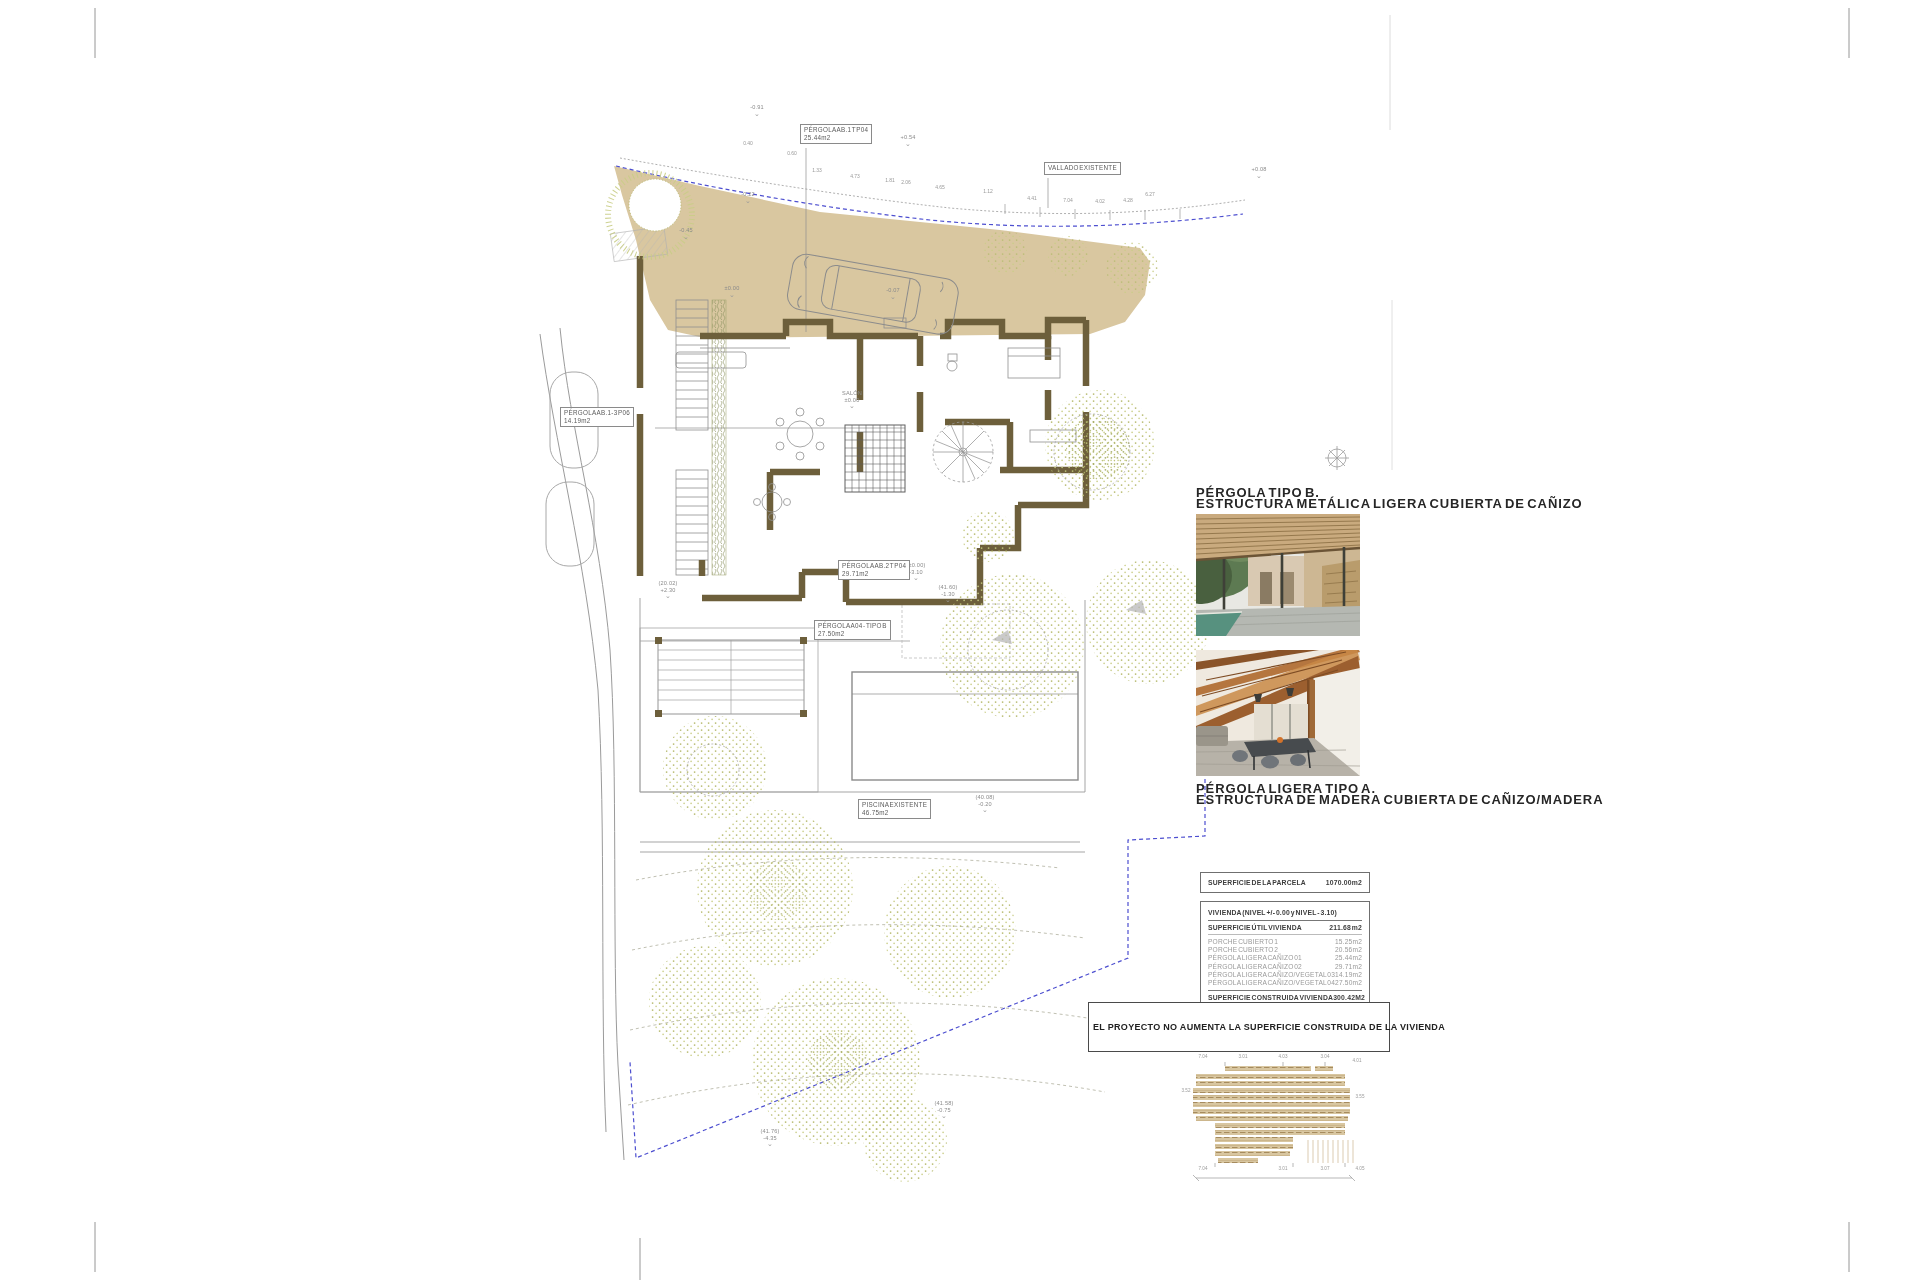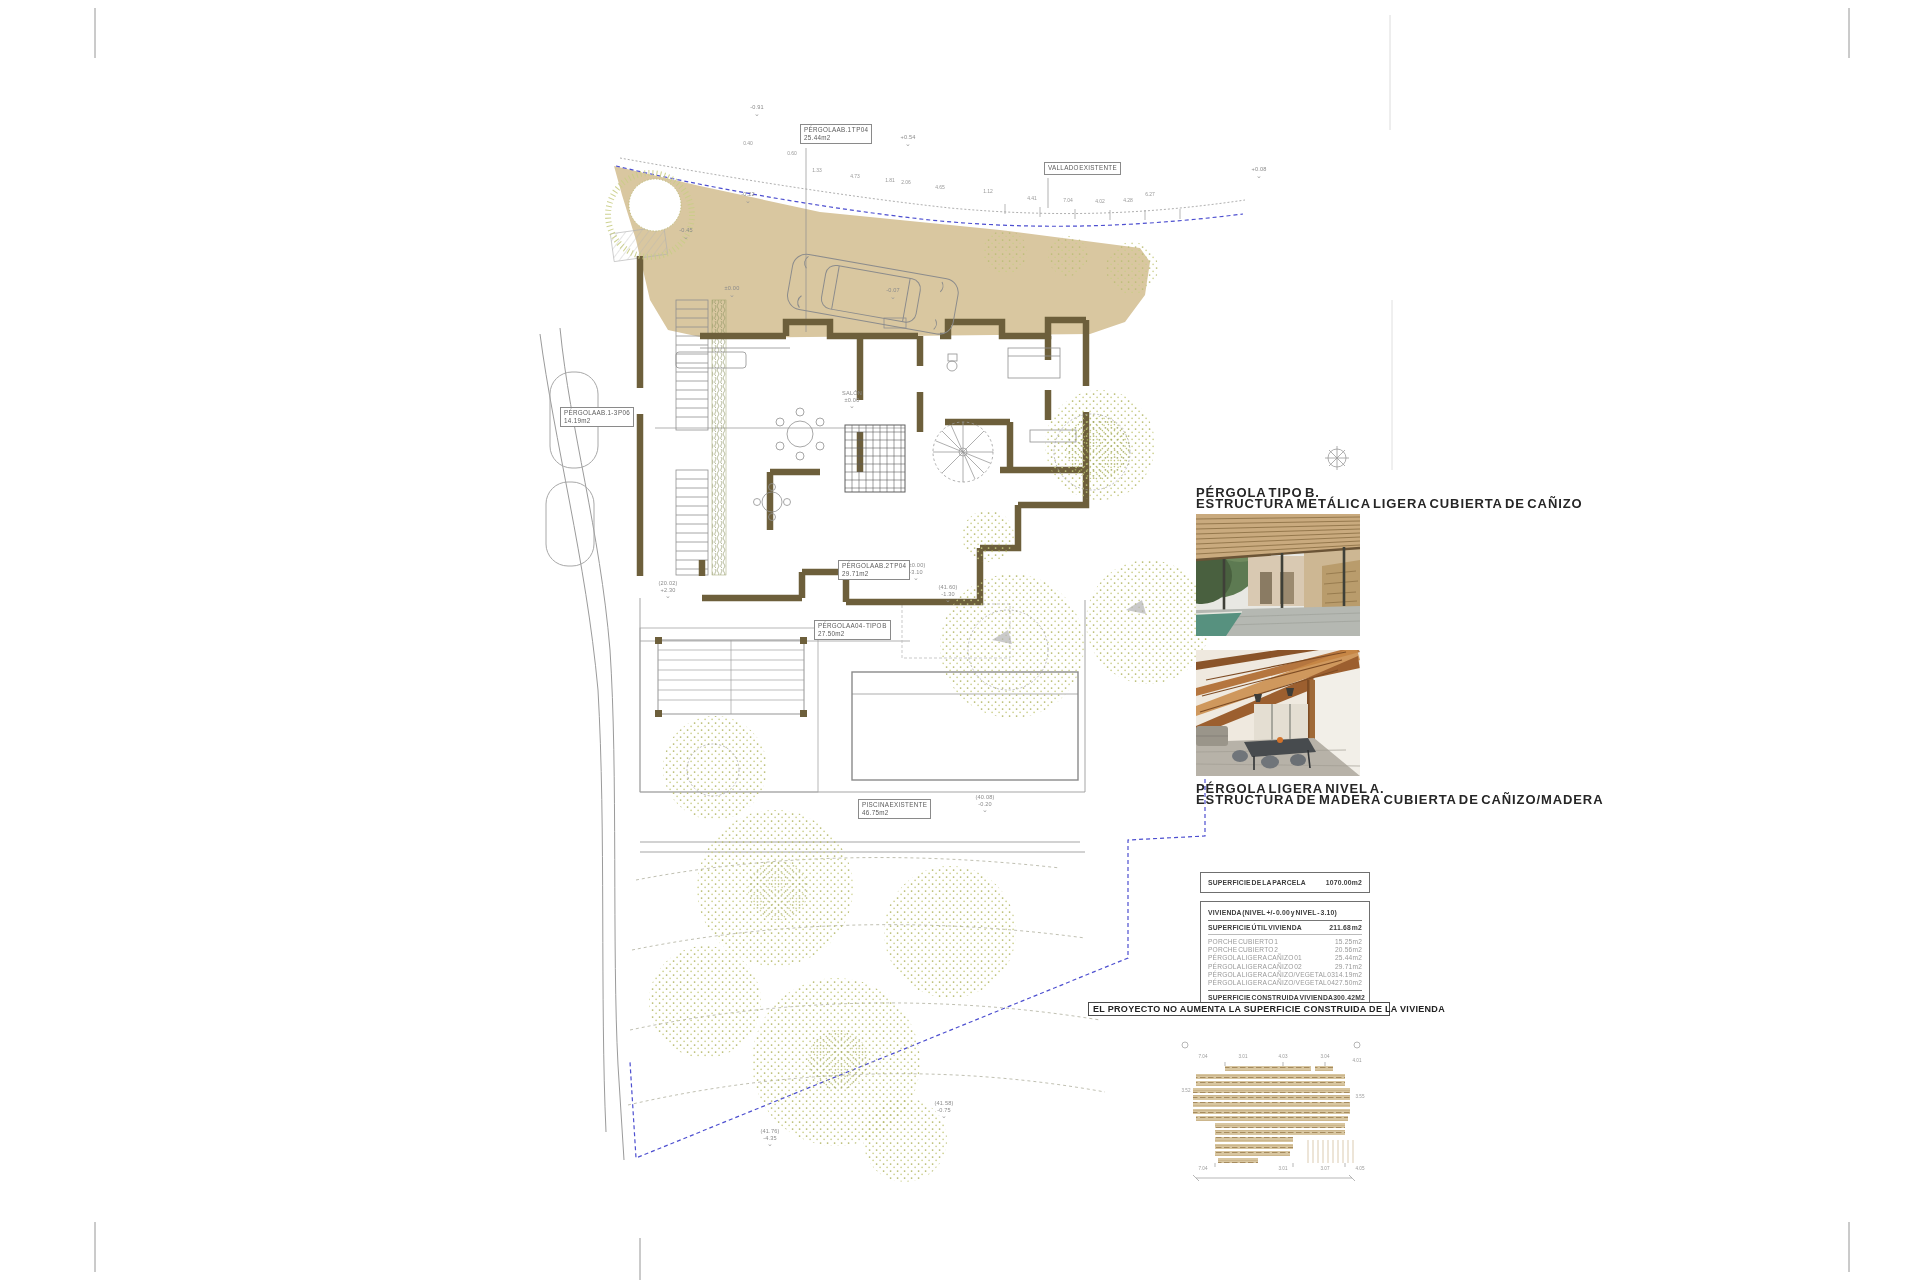--- a/index.html
+++ b/index.html
@@ -29,21 +29,21 @@
   .parcel{padding:6px 7px;}
   .parcel .tl,.parcel .tv{font-weight:700;font-size:6.8px;}
   .vbox{margin-top:8px;padding:5px 7px 6px 7px;}
   .vheader{font-weight:700;font-size:6.8px;padding:2px 0 4px 0;}
   .util{border-top:0.8px solid #777;border-bottom:0.8px solid #bbb;padding:3px 0;font-weight:700;font-size:6.8px;}
   .greyrows{padding:3px 0;}
   .greyrows .trow{color:#999;line-height:8.2px;}
   .constr{border-top:0.8px solid #777;padding:3px 0 1px 0;font-weight:700;font-size:6.8px;}
   
   .banner{position:absolute;left:1088px;top:1002px;width:302px;box-sizing:border-box;border:1px solid #4a4a4a;
-          background:#fff;padding:1px 4px;text-align:center;font-size:9px;letter-spacing:.3px;
+          background:#fff;padding:19px 4px;text-align:center;font-size:9px;letter-spacing:.3px;
           font-weight:600;color:#222;white-space:nowrap;z-index:5;}
 </style>
 </head>
 <body>
 
 <div class="sheet">
 
   <svg class="plan" width="1920" height="1280" viewBox="0 0 1920 1280">
     <defs>
       <pattern id="speck" width="7" height="7" patternUnits="userSpaceOnUse">
@@ -421,21 +421,21 @@
         <line x1="112" y1="100" x2="114" y2="118"></line>
     </g>
     <circle cx="84" cy="90" r="3" fill="#d2722a"></circle>
     <ellipse cx="44" cy="106" rx="8" ry="6" fill="#70757a"></ellipse>
     <ellipse cx="74" cy="112" rx="9" ry="6.5" fill="#70757a"></ellipse>
     <ellipse cx="102" cy="110" rx="8" ry="6" fill="#6a6f74"></ellipse>
     <polygon points="58,44 66,44 64,52 60,52" fill="#3c3c38"></polygon>
     <polygon points="90,38 98,38 96,46 92,46" fill="#3c3c38"></polygon>
   </svg>
 
-  <div class="caption" style="top:784px">PÉRGOLA LIGERA NIVEL A.</div>
+  <div class="caption" style="top:784px">PÉRGOLA LIGERA TIPO A.</div>
   <div class="caption" style="top:795px">ESTRUCTURA DE MADERA CUBIERTA DE CAÑIZO/MADERA</div>
 
   <div class="tablewrap">
     <div class="tbox parcel trow">
       <span class="tl">SUPERFICIE DE LA PARCELA</span>
       <span class="tv">1070.00m2</span>
     </div>
     <div class="tbox vbox">
       <div class="vheader">VIVIENDA (NIVEL +/- 0.00 y NIVEL - 3.10)</div>
       <div class="util trow">

